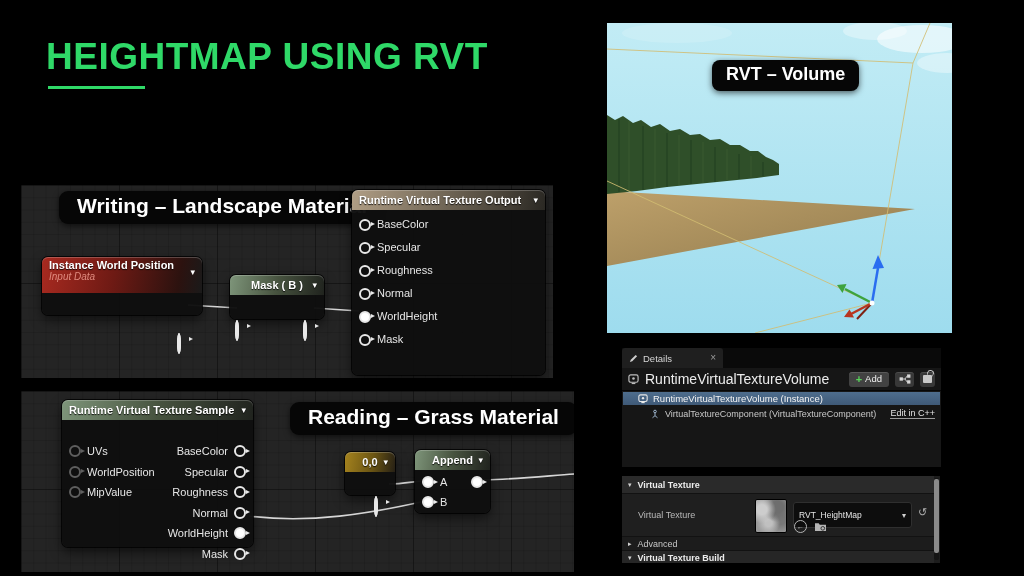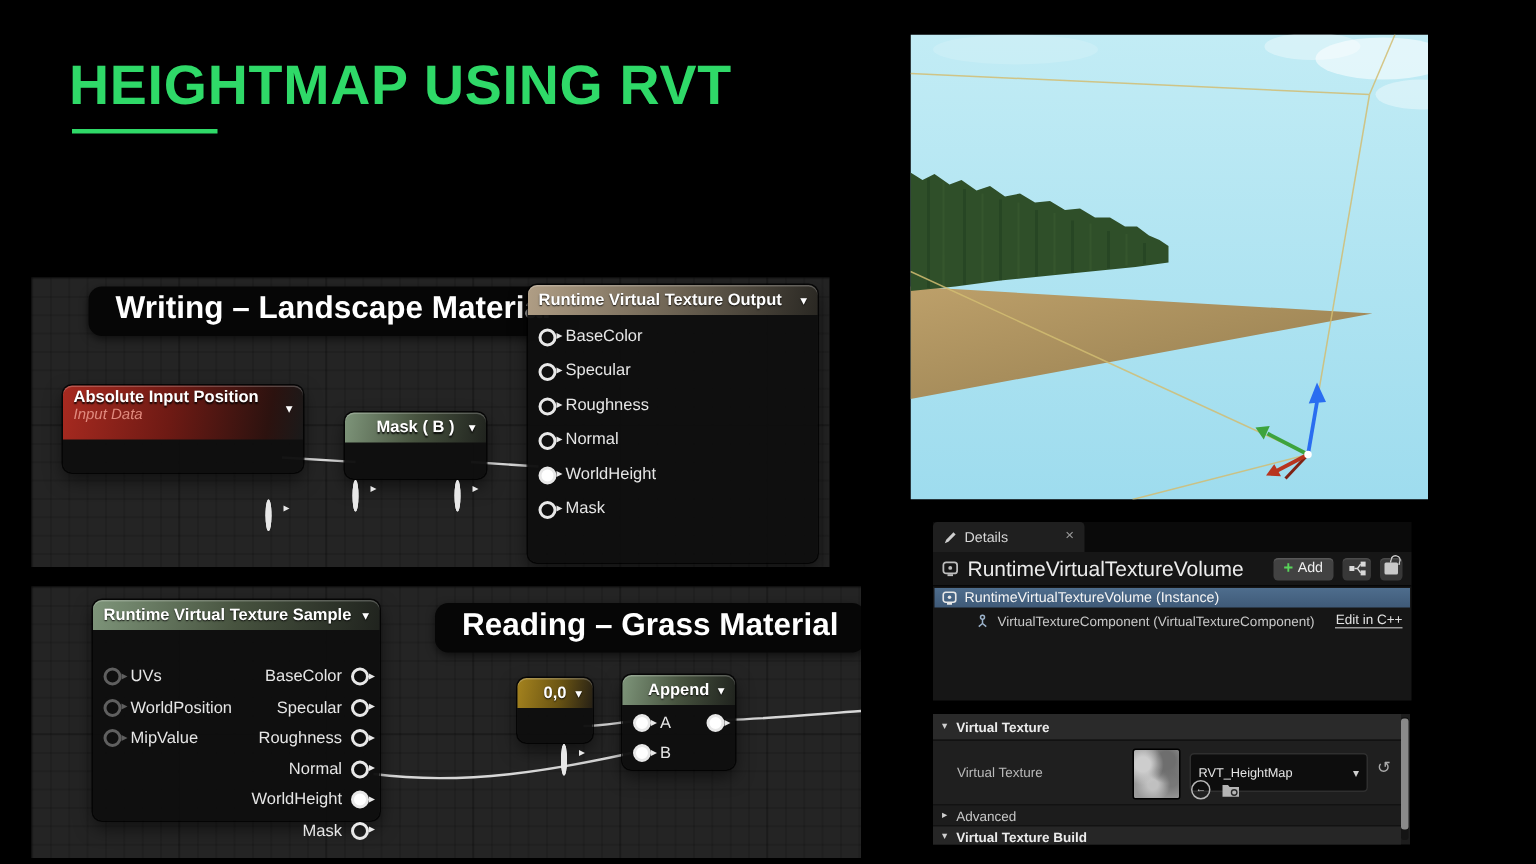--- a/index.html
+++ b/index.html
@@ -71,21 +71,21 @@
     gap:6px;padding:0 6px;box-sizing:border-box;border-bottom:1px solid #060606;}
   .drow1 .aname{font-size:14px;color:#ececec;font-weight:400;}
   .addbtn{margin-left:auto;height:15px;background:#424242;border-radius:3px;display:flex;
     align-items:center;gap:3px;padding:0 7px;box-shadow:inset 0 1px 0 rgba(255,255,255,.12);}
   .addbtn .plus{color:#58d45a;font-weight:700;font-size:11px;line-height:1;}
   .addbtn .albl{color:#f0f0f0;font-size:9.5px;line-height:1;}
   .sqbtn{height:15px;width:19px;background:#383838;border-radius:3px;display:flex;
     align-items:center;justify-content:center;box-shadow:inset 0 1px 0 rgba(255,255,255,.1);}
   .drow2{position:absolute;left:1px;top:24px;width:317px;height:13px;
     background:linear-gradient(#4e6d8d,#3f5a78);display:flex;align-items:center;gap:5px;
-    padding:0 5px;box-sizing:border-box;font-size:9.5px;color:#f4f4f4;}
+    padding:0 15px;box-sizing:border-box;font-size:9.5px;color:#f4f4f4;}
   .drow3{position:absolute;left:0;top:38px;width:319px;height:16px;display:flex;align-items:center;
     gap:5px;padding:0 6px 0 28px;box-sizing:border-box;font-size:9px;color:#c9c9c9;}
   .editlink{margin-left:auto;color:#e3e3e3;border-bottom:1px solid #9a9a9a;line-height:1.1;}
 
   
   #vtpanel{left:622px;top:476px;width:318px;height:87px;background:#1d1d1d;overflow:hidden;}
   .vrow{position:absolute;left:0;width:312px;display:flex;align-items:center;gap:6px;
     padding:0 6px;box-sizing:border-box;}
   .vcaret{font-size:7px;color:#d0d0d0;line-height:1;}
   .vh1{top:0;height:17px;background:#2a2a2a;font-size:9px;font-weight:700;color:#ececec;}
@@ -125,21 +125,21 @@
 <section class="abs graph" style="left:21px;top:185px;width:532px;height:193px;">
   <svg class="wires" width="532" height="193">
     <path d="M167,120 C185,121 200,122 216,123" stroke="#d6d6d6" stroke-width="1.6" fill="none"></path>
     <path d="M293,123 C310,124 324,125 338,126" stroke="#d6d6d6" stroke-width="1.6" fill="none"></path>
   </svg>
 
   <div class="chip" style="left:38px;top:6px;">Writing – Landscape Material</div>
 
   <div class="node" style="left:21px;top:72px;width:160px;height:58px;">
     <div class="hdr-red2">
-      <div class="t">Absolute Input Position</div>
+      <div class="t">Instance World Position</div>
       <div class="s">Input Data</div>
       <span class="chev">▾</span>
     </div>
     <span class="pin filled abs" style="left:135px;top:42px;"></span>
   </div>
 
   <div class="node" style="left:209px;top:90px;width:94px;height:44px;">
     <div class="nhdr hdr-green center">
       <span>Mask ( B )</span>
       <span class="chev">▾</span>
@@ -332,20 +332,21 @@
       <line x1="265" y1="280" x2="250" y2="296" stroke="#7e2214" stroke-width="2"></line>
       <line x1="265" y1="280" x2="271" y2="245" stroke="#2a6df0" stroke-width="2.5"></line>
       <polygon points="271,232 265.5,246 277,245" fill="#2a6df0"></polygon>
       <line x1="265" y1="280" x2="238" y2="266" stroke="#3da33d" stroke-width="2.5"></line>
       <polygon points="230,262 239.5,261 235.5,270" fill="#3da33d"></polygon>
       <line x1="265" y1="280" x2="244" y2="291" stroke="#b8351f" stroke-width="2.5"></line>
       <polygon points="237,294 242.5,286.5 247,294.5" fill="#b8351f"></polygon>
       <circle cx="265" cy="280" r="2.5" fill="#fff"></circle>
     </g>
   </svg>
+  <div class="chip small" style="left:105px;top:37px;">RVT – Volume</div>
 </section>
 
 <section class="abs" id="details">
   <div class="tabbar">
     <div class="tab">
       <svg width="9" height="9" viewBox="0 0 10 10">
         <path d="M1,9 L2,6.4 L7.4,1 L9,2.6 L3.6,8 Z" fill="#cfcfcf"></path>
       </svg>
       <span class="tlabel">Details</span>
       <span class="tclose">×</span>

